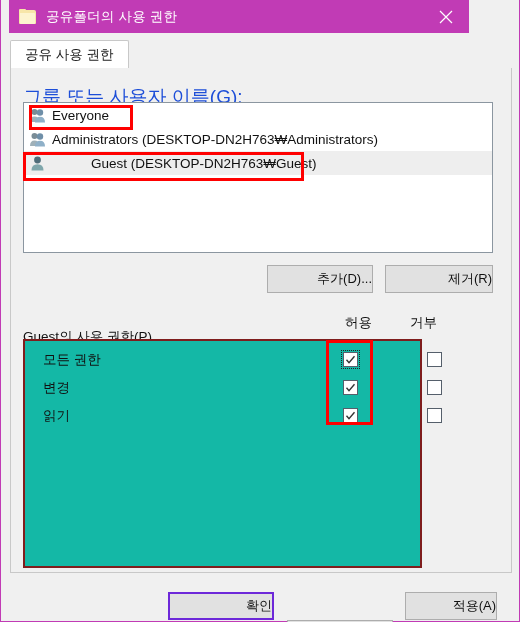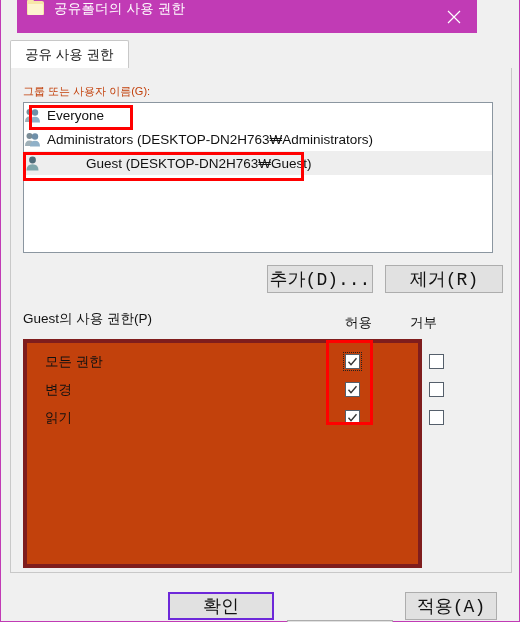--- a/index.html
+++ b/index.html
@@ -22,26 +22,26 @@
     box-sizing: border-box;
     border-left: 1px solid #c13bb5;
     border-right: 1px solid #c13bb5;
     border-bottom: 1px solid #c13bb5;
     background: #f0f0f0;
   }
 
   
   .titlebar {
     position: absolute;
-    left: 16px; top: 0;
+    left: 8px; top: 0;
     width: 460px;
     height: 33px;
     background: #c13bb5;
     display: flex;
-    align-items: flex-start;
+    align-items: center;
   }
   .title-icon {
     width: 18px;
     height: 16px;
     margin-left: 10px;
     margin-right: 9px;
     position: relative;
     flex: none;
   }
   .title-icon .folder-back {
@@ -120,66 +120,67 @@
     width: 502px;
     height: 505px;
     box-sizing: border-box;
     background: #f0f0f0;
     border: 1px solid #c8c8c8;
     border-top: none;
   }
 
   .field-label {
     position: absolute;
-    font-size: 11px;
-    color: #c2410c;
+    font-size: 19px;
+    color: #1d4ed8;
     white-space: nowrap;
   }
 
   
   .listbox {
     position: absolute;
     left: 22px;
     top: 102px;
     width: 470px;
     height: 151px;
     box-sizing: border-box;
     background: #ffffff;
     border: 1px solid #8b96a0;
   }
   .list-row {
     height: 24px;
     display: flex;
     align-items: center;
+    padding-left: 5px;
     font-size: 13.5px;
     color: #111111;
     white-space: nowrap;
   }
   .list-row.selected { background: #eeeeee; gap: 39px; }
 
   
   .p-icon {
     width: 17px; height: 17px;
     margin-right: 6px;
     flex: none;
     position: relative;
   }
 
   
   .btn {
     position: absolute;
     box-sizing: border-box;
     background: #e1e1e1;
     border: 1px solid #adadad;
-    font-family: Liberation Mono, monospace;
-    font-size: 18px;
+    font-family: Liberation Sans, sans-serif;
+    font-size: 13px;
     color: #111111;
     display: flex;
     align-items: center;
-    justify-content: center;
+    justify-content: flex-end;
     white-space: nowrap;
   }
   .btn.default {
     border: 2px solid #6d28d9;
     background: #e1e1e1;
   }
 
   
   .perm-head {
     position: absolute;
@@ -187,22 +188,22 @@
     color: #111111;
     white-space: nowrap;
   }
   .permbox {
     position: absolute;
     left: 22px;
     top: 339px;
     width: 399px;
     height: 229px;
     box-sizing: border-box;
-    background: #c2410c;
-    border: 4px solid #7f1d1d;
+    background: #14b8a6;
+    border: 2px solid #7f1d1d;
   }
   .perm-row {
     position: relative;
     height: 28px;
   }
   .perm-name {
     position: absolute;
     left: 18px;
     top: 50%;
     transform: translateY(-50%);
@@ -303,25 +304,25 @@
         </svg>
       </span>
       <span>Guest (DESKTOP-DN2H763₩Guest)</span>
     </div>
 
   </div>
 
   <div class="btn" style="left:266px; top:265px; width:106px; height:28px;">
     <span>추가(D)...</span>
   </div>
-  <div class="btn" style="left:384px; top:265px; width:118px; height:28px;">
+  <div class="btn" style="left:384px; top:265px; width:108px; height:28px;">
     <span>제거(R)</span>
   </div>
 
-  <div class="perm-head" style="left:22px; top:310px;">Guest의 사용 권한(P)</div>
+  <div class="perm-head" style="left:22px; top:328px;">Guest의 사용 권한(P)</div>
   <div class="perm-head" style="left:325px; top:314px; width:46px; text-align:right;">허용</div>
   <div class="perm-head" style="left:409px; top:314px; width:46px; ">거부</div>
 
   <div class="permbox">
 
     <div class="perm-row" style="margin-top:5px;">
       <span class="perm-name">모든 권한</span>
       <span class="cb allow focused">
         <svg width="13" height="13" viewBox="0 0 13 13">
             <path d="M2.5 6.8 L5 9.6 L10.5 3.2" stroke="#333333" stroke-width="1.4" fill="none"></path>

